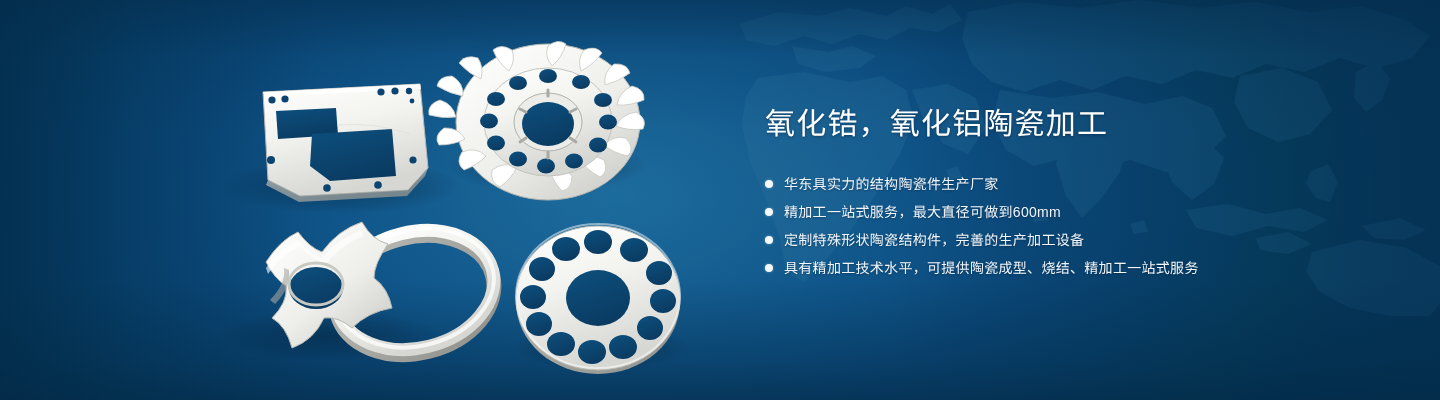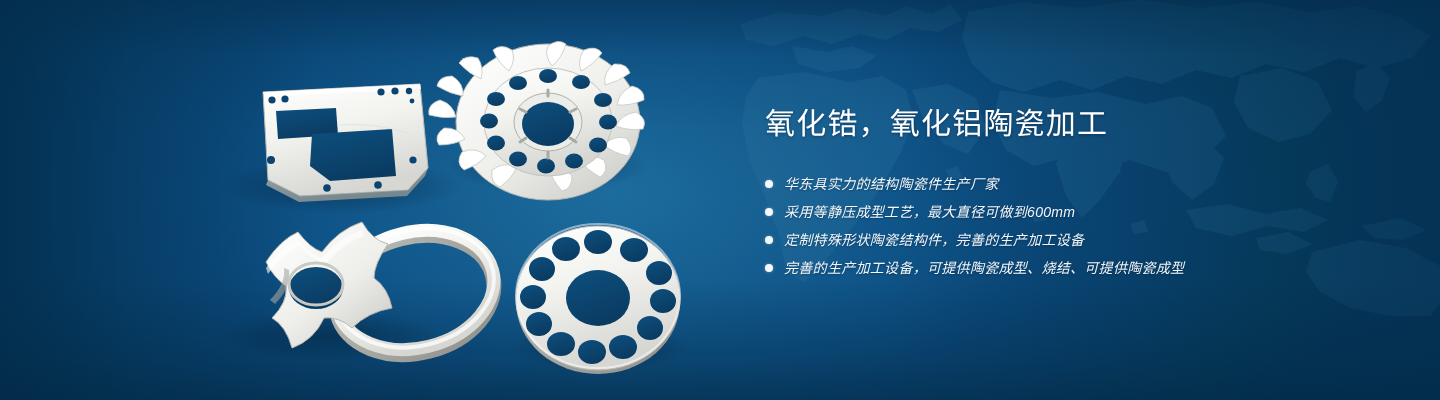--- a/index.html
+++ b/index.html
@@ -87,21 +87,20 @@
   .bullet{
     position:relative;
     margin:0 0 8px 0;
     padding-left:19px;
     font-size:14px;
     line-height:20px;
     letter-spacing:.3px;
     color:#f2f6fa;
     white-space:nowrap;
     text-shadow:0 1px 2px rgba(0,25,50,.40);
-    font-style:italic;
   }
   .bullet:last-child{margin-bottom:0;}
   .dot{
     position:absolute;
     left:0; top:6px;
     width:8px; height:8px;
     border-radius:50%;
     background:#f4f8fb;
     box-shadow:0 0 3px rgba(255,255,255,.35);
   }
@@ -312,26 +311,26 @@
   <div class="copy">
     <h1 class="headline">氧化锆，氧化铝陶瓷加工</h1>
 
     <ul class="bullets">
       <li class="bullet">
         <span class="dot"></span>
         <span>华东具实力的结构陶瓷件生产厂家</span>
       </li>
       <li class="bullet">
         <span class="dot"></span>
-        <span>采用等静压成型工艺，最大直径可做到600mm</span>
+        <span>精加工一站式服务，最大直径可做到600mm</span>
       </li>
       <li class="bullet">
         <span class="dot"></span>
         <span>定制特殊形状陶瓷结构件，完善的生产加工设备</span>
       </li>
       <li class="bullet">
         <span class="dot"></span>
-        <span>完善的生产加工设备，可提供陶瓷成型、烧结、可提供陶瓷成型</span>
+        <span>具有精加工技术水平，可提供陶瓷成型、烧结、精加工一站式服务</span>
       </li>
     </ul>
   </div>
 
 </div>
 
 </body></html>

